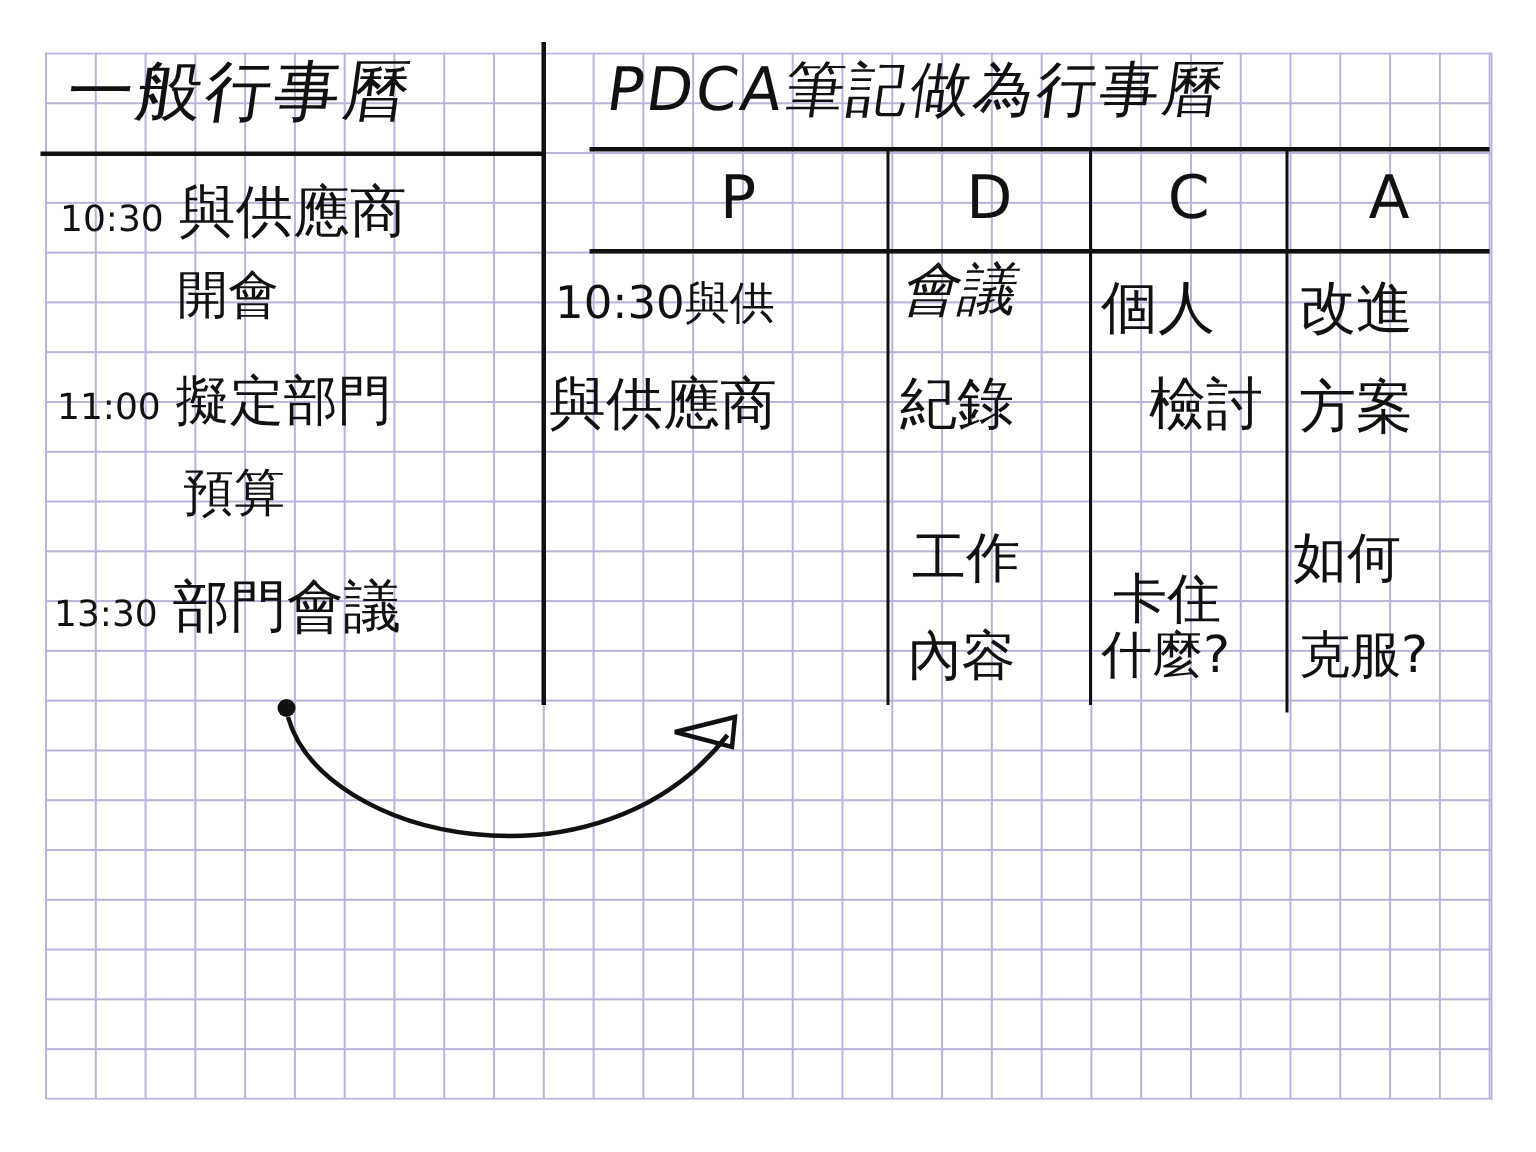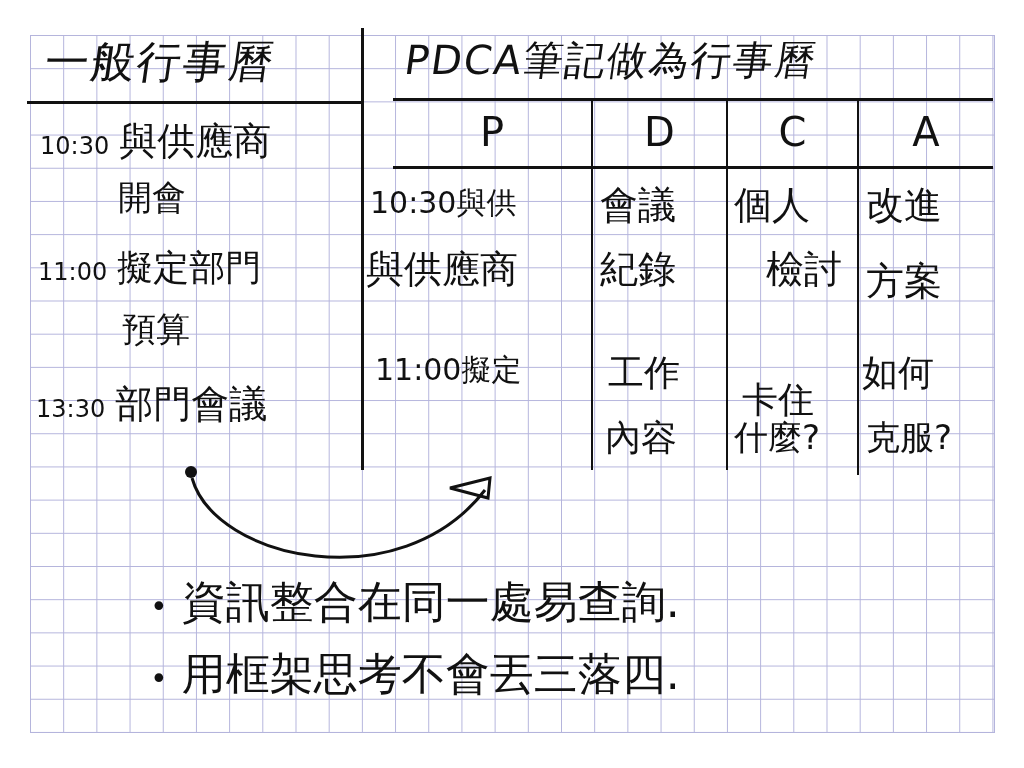--- a/index.html
+++ b/index.html
@@ -66,40 +66,33 @@
     </div>
   <div class="hw" style="left:728px; top:112px; width:129px;">
       <div class="col-head">C</div>
     </div>
   <div class="hw" style="left:859px; top:112px; width:134px;">
       <div class="col-head">A</div>
     </div>
 
   <div class="hw cell" style="left:370px; top:188px; font-size:30px;">10:30與供</div>
   <div class="hw cell" style="left:366px; top:250px; font-size:38px;">與供應商</div>
-  <div class="hw cell" style="left:600px; top:186px; font-size:38px;">會議</div>
+  <div class="hw cell" style="left:600px; top:174px; font-size:38px;font-style:italic;">會議</div>
   <div class="hw cell" style="left:600px; top:250px; font-size:38px;">紀錄</div>
   <div class="hw cell" style="left:734px; top:186px; font-size:38px;">個人</div>
   <div class="hw cell" style="left:734px; top:250px; font-size:38px;margin-left:32px;">檢討</div>
   <div class="hw cell" style="left:866px; top:186px; font-size:38px;">改進</div>
-  <div class="hw cell" style="left:866px; top:262px; font-size:38px;">方案</div>
+  <div class="hw cell" style="left:866px; top:252px; font-size:38px;">方案</div>
 
-  <div class="hw cell" style="left:375px; top:355px; font-size:30px;">11:00擬定</div>
   <div class="hw cell" style="left:608px; top:355px; font-size:36px;">工作</div>
   <div class="hw cell" style="left:605px; top:420px; font-size:36px;">內容</div>
   <div class="hw cell" style="left:742px; top:355px; font-size:36px;margin-top:27px;">卡住</div>
   <div class="hw cell" style="left:734px; top:420px; font-size:34px;">什麼?</div>
   <div class="hw cell" style="left:862px; top:355px; font-size:36px;">如何</div>
   <div class="hw cell" style="left:866px; top:420px; font-size:34px;">克服?</div>
 
   <svg class="overlay" width="1024" height="768">
     <circle cx="191" cy="472" r="6" fill="#111"></circle>
     <path d="M192 478 C 215 560, 400 600, 485 490" fill="none" stroke="#111" stroke-width="3"></path>
     <path d="M450 488 L 490 478 L 488 498 Z" fill="none" stroke="#111" stroke-width="3"></path>
   </svg>
 
-  <div class="hw" style="left:150px; top:580px;">
-    <span class="bullet" style="font-size:30px; margin-right:14px;">•</span><span class="bullet" style="font-size:44px;">資訊整合在同一處易查詢.</span>
-  </div>
-  <div class="hw" style="left:150px; top:652px;">
-    <span class="bullet" style="font-size:30px; margin-right:14px;">•</span><span class="bullet" style="font-size:44px;">用框架思考不會丟三落四.</span>
-  </div>
 </div>
 
 </body></html>

